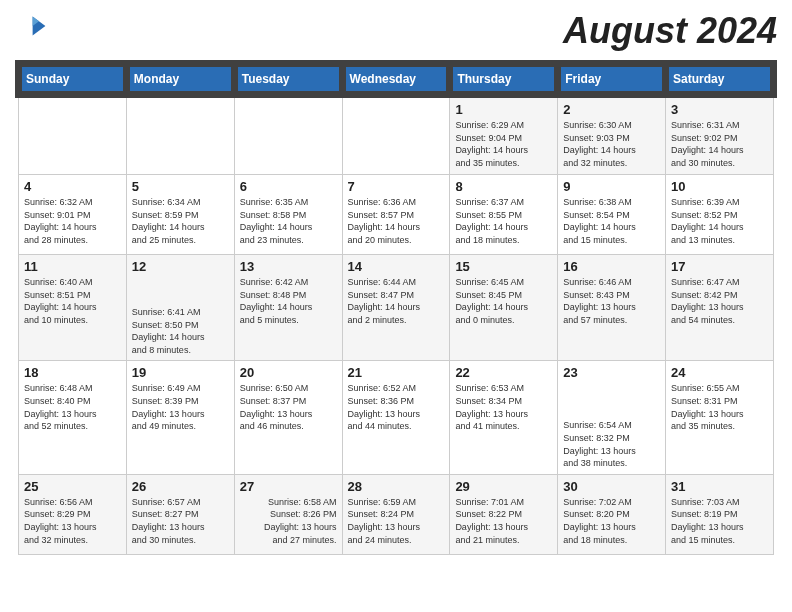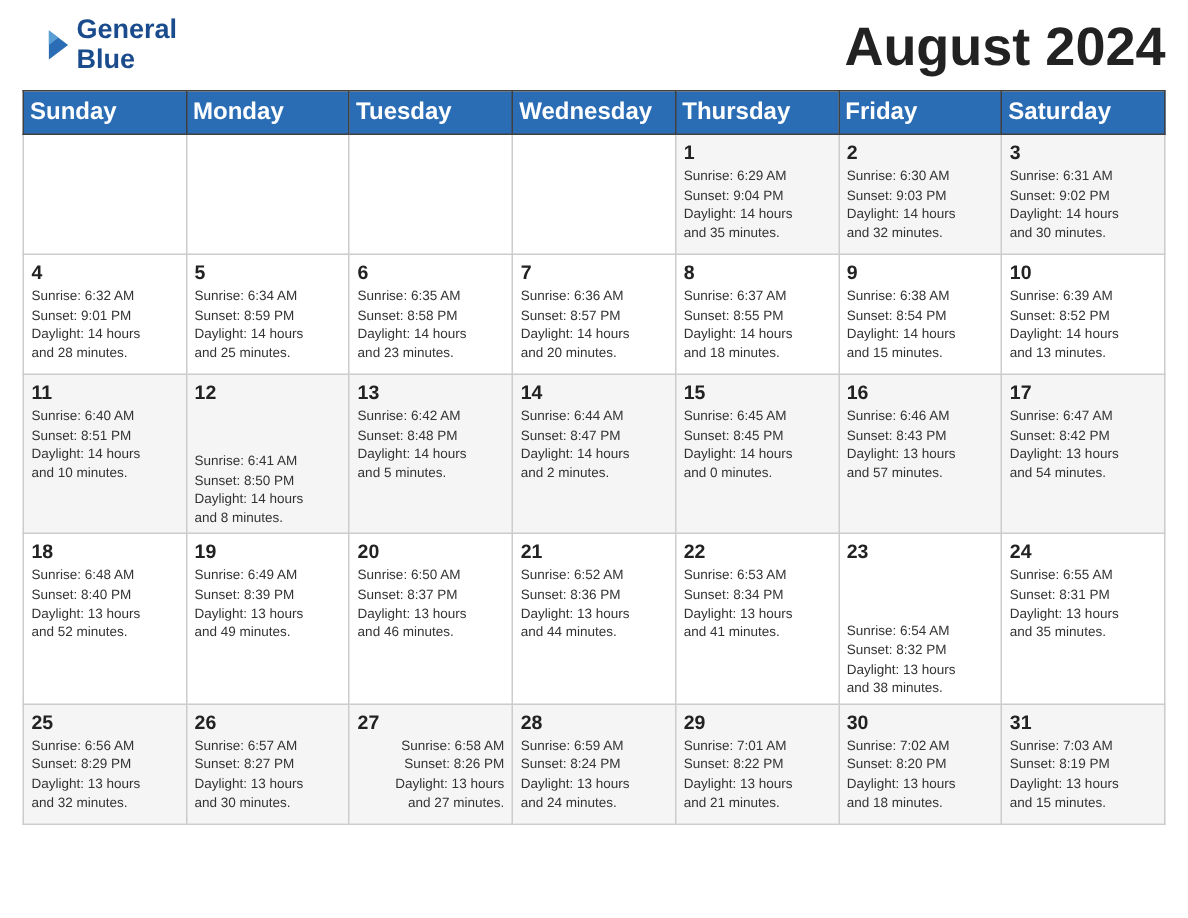--- a/index.html
+++ b/index.html
@@ -26,43 +26,44 @@
       font-weight: bold;
       color: #1a4b8c;
       line-height: 1.1;
     }
     .logo-icon {
       width: 32px;
       height: 32px;
     }
     .title-block {
       text-align: right;
+      font-style: italic;
     }
     .calendar-title {
       font-size: 36px;
       font-weight: bold;
       color: #222;
     }
     .calendar-subtitle {
       font-size: 16px;
       color: #444;
     }
     table {
       width: 100%;
       border-collapse: collapse;
       table-layout: fixed;
     }
     thead tr th {
       background: #2a6db5;
       color: #fff;
-      font-size: 16px;
+      font-size: 12px;
       font-weight: bold;
       padding: 5px 4px;
       text-align: left;
-      border: 1px solid #404040;
+      border: 7px solid #404040;
     }
     tbody tr td {
       border: 1px solid #ccc;
       vertical-align: top;
       padding: 4px 5px;
       font-size: 9.5px;
       color: #222;
       height: 80px;
       background: #fff;
     }
@@ -85,24 +86,20 @@
   </style>
 </head>
 <body>
 
 <div class="header">
   <div class="logo">
     <svg class="logo-icon" viewBox="0 0 40 40">
       <polygon points="22,8 38,20 22,32" fill="#2a6db5"></polygon>
       <polygon points="22,8 30,14 22,20" fill="#5a9fd4"></polygon>
     </svg>
-    <div class="logo-text">
-      <div>General</div>
-      <div>Blue</div>
-    </div>
   </div>
   <div class="title-block">
     <div class="calendar-title">August 2024</div>
   </div>
 </div>
 
 <table>
   <thead>
     <tr>
     <th>Sunday</th>

